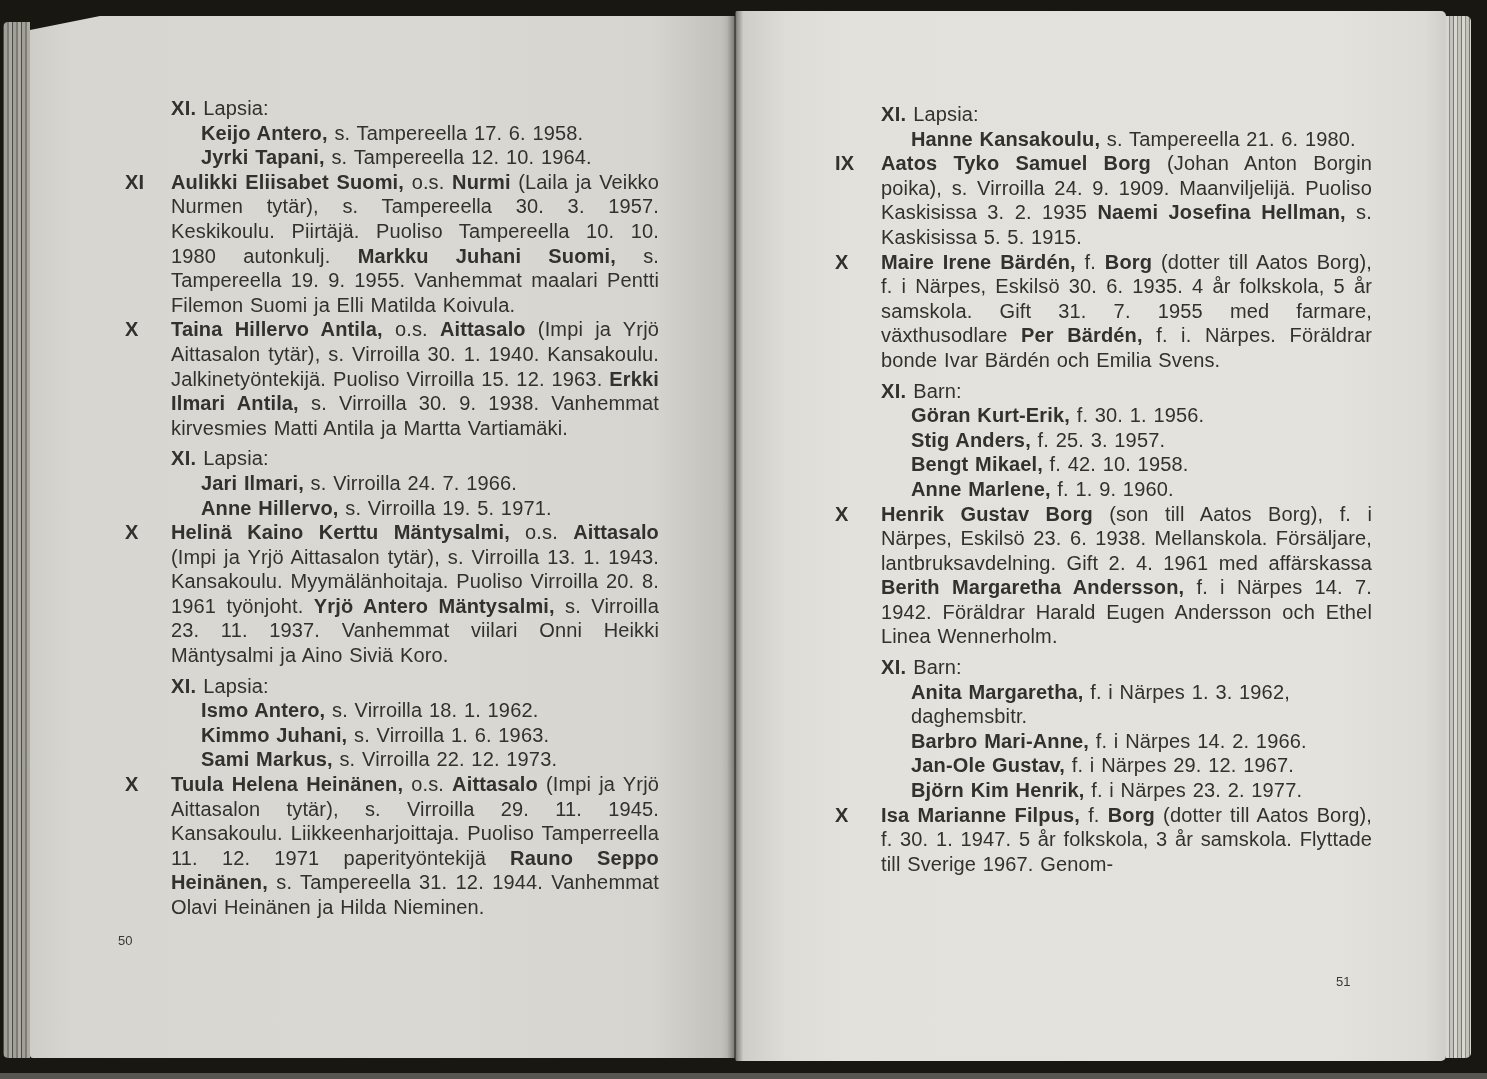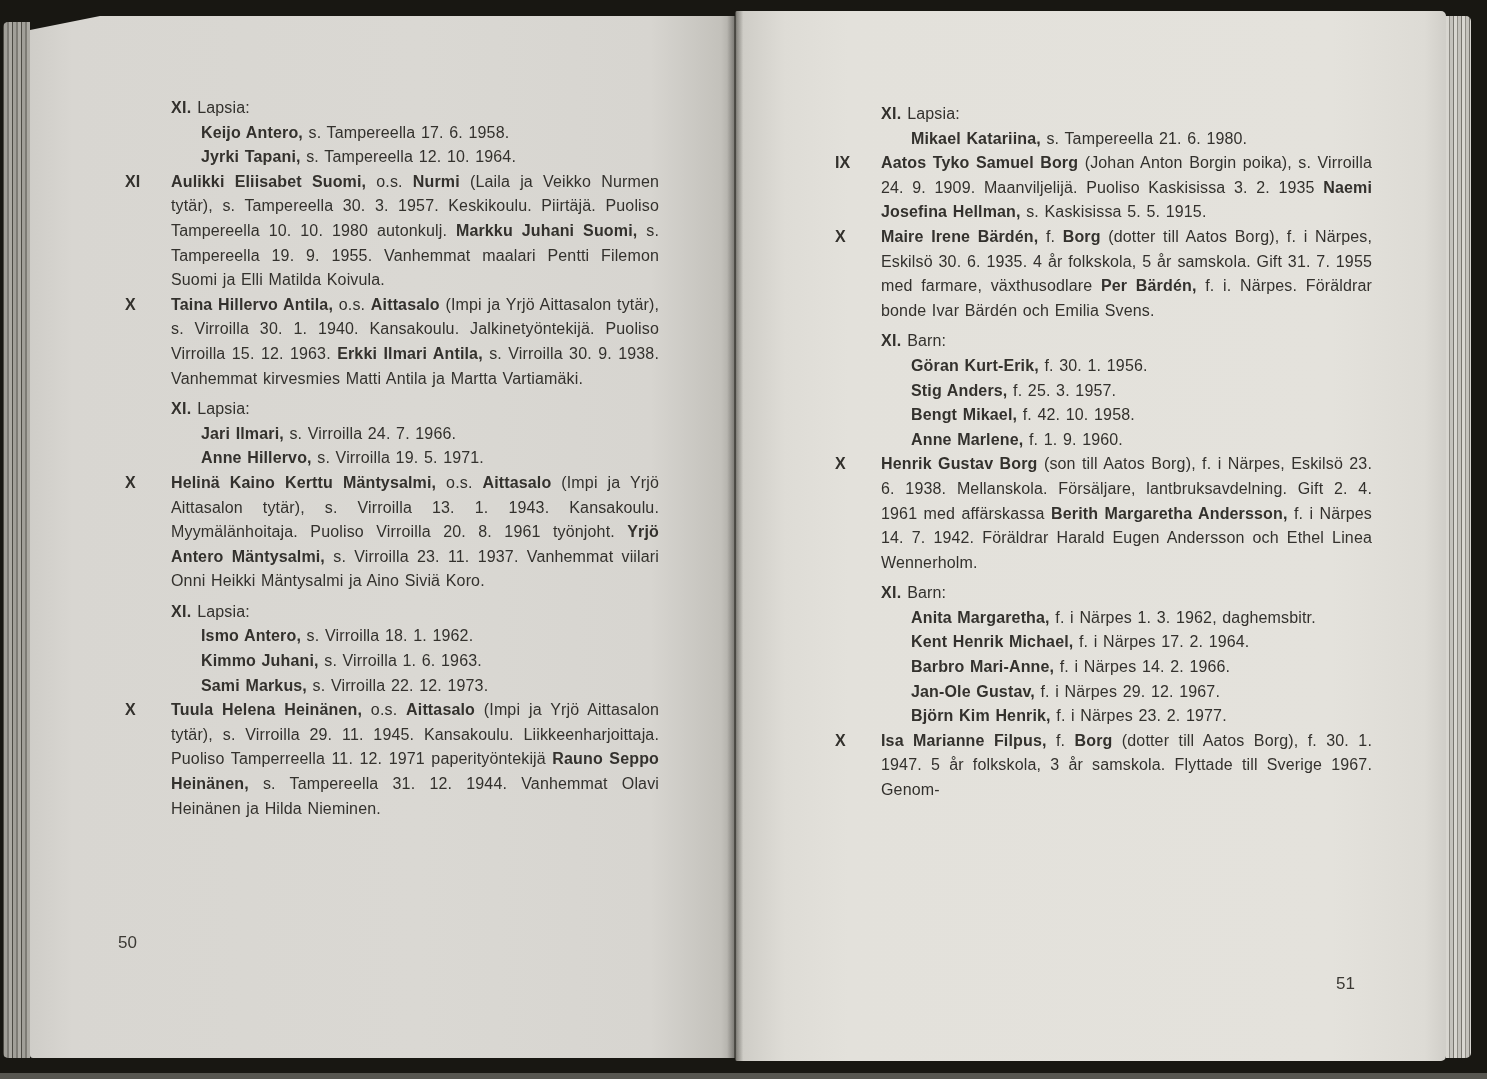--- a/index.html
+++ b/index.html
@@ -47,36 +47,36 @@
     background:linear-gradient(90deg,rgba(24,23,18,0) 0%,rgba(24,23,18,.28) 42%,rgba(24,23,18,.85) 50%,rgba(24,23,18,.25) 60%,rgba(24,23,18,0) 100%);
     pointer-events:none;
   }
   
   .corner-cut {
     position:absolute; left:30px; top:16px; width:0; height:0;
     border-top:14px solid #181712; border-right:70px solid transparent;
   }
 
   .content {
-    position:absolute; font-size:16px; line-height:24.6px;
+    position:absolute; font-size:20px; line-height:24.6px;
     letter-spacing:.15px; word-spacing:1px;
   }
   .page-left  .content { left:95px;  top:74px; width:534px; }
   .page-right .content { left:100px; top:85px; width:537px; }
 
   .entry { display:flex; }
   .entry:first-child { margin-top:0; }
   .entry.kids { display:block; margin-top:6px; margin-left:46px; }
   .gen { flex:0 0 46px; font-weight:bold; }
   .txt { flex:1; text-align:justify; }
   .kid { padding-left:30px; }
   .b { font-weight:bold; }
   .kids-head .b { letter-spacing:.3px; }
 
-  .page-num { position:absolute; font-size:17px; color:#3b3934; }
+  .page-num { position:absolute; font-size:13px; color:#3b3934; }
   .page-left  .page-num { left:88px;  top:917px; }
   .page-right .page-num { left:601px; top:928px;margin-top:35px; }
 </style>
 </head>
 <body>
 
 <div class="scene">
   <div class="edges-left"></div>
   <div class="edges-right"></div>
   <div class="bottom-edge"></div>
@@ -116,21 +116,21 @@
           <div class="txt"><span class="b">Tuula Helena Heinänen,</span><span> o.s. </span><span class="b">Aittasalo</span><span> (Impi ja Yrjö Aittasalon tytär), s. Virroilla 29. 11. 1945. Kansakoulu. Liikkeenharjoittaja. Puoliso Tamperreella 11. 12. 1971 paperityöntekijä </span><span class="b">Rauno Seppo Heinänen,</span><span> s. Tampereella 31. 12. 1944. Vanhemmat Olavi Heinänen ja Hilda Nieminen.</span></div>
         </div>
       </div>
     <div class="page-num">50</div>
   </div>
 
   <div class="page page-right">
     <div class="content">
         <div class="entry kids">
           <div class="kids-head"><span class="b">XI. </span><span>Lapsia:</span></div>
-          <div class="kid"><span class="b">Mikael Katariina,</span><span> s. Tampereella 21. 6. 1980.</span></div>
+          <div class="kid"><span class="b">Hanne Kansakoulu,</span><span> s. Tampereella 21. 6. 1980.</span></div>
         </div>
         <div class="entry person">
           <div class="gen">IX</div>
           <div class="txt"><span class="b">Aatos Tyko Samuel Borg</span><span> (Johan Anton Borgin poika), s. Virroilla 24. 9. 1909. Maanviljelijä. Puoliso Kaskisissa 3. 2. 1935 </span><span class="b">Naemi Josefina Hellman,</span><span> s. Kaskisissa 5. 5. 1915.</span></div>
         </div>
         <div class="entry person">
           <div class="gen">X</div>
           <div class="txt"><span class="b">Maire Irene Bärdén,</span><span> f. </span><span class="b">Borg</span><span> (dotter till Aatos Borg), f. i Närpes, Eskilsö 30. 6. 1935. 4 år folkskola, 5 år samskola. Gift 31. 7. 1955 med farmare, växthusodlare </span><span class="b">Per Bärdén,</span><span> f. i. Närpes. Föräldrar bonde Ivar Bärdén och Emilia Svens.</span></div>
         </div>
         <div class="entry kids">
@@ -140,21 +140,20 @@
           <div class="kid"><span class="b">Bengt Mikael,</span><span> f. 42. 10. 1958.</span></div>
           <div class="kid"><span class="b">Anne Marlene,</span><span> f. 1. 9. 1960.</span></div>
         </div>
         <div class="entry person">
           <div class="gen">X</div>
           <div class="txt"><span class="b">Henrik Gustav Borg</span><span> (son till Aatos Borg), f. i Närpes, Eskilsö 23. 6. 1938. Mellanskola. Försäljare, lantbruksavdelning. Gift 2. 4. 1961 med affärskassa </span><span class="b">Berith Margaretha Andersson,</span><span> f. i Närpes 14. 7. 1942. Föräldrar Harald Eugen Andersson och Ethel Linea Wennerholm.</span></div>
         </div>
         <div class="entry kids">
           <div class="kids-head"><span class="b">XI. </span><span>Barn:</span></div>
           <div class="kid"><span class="b">Anita Margaretha,</span><span> f. i Närpes 1. 3. 1962, daghemsbitr.</span></div>
-          <div class="kid"><span class="b">Kent Henrik Michael,</span><span> f. i Närpes 17. 2. 1964.</span></div>
           <div class="kid"><span class="b">Barbro Mari-Anne,</span><span> f. i Närpes 14. 2. 1966.</span></div>
           <div class="kid"><span class="b">Jan-Ole Gustav,</span><span> f. i Närpes 29. 12. 1967.</span></div>
           <div class="kid"><span class="b">Björn Kim Henrik,</span><span> f. i Närpes 23. 2. 1977.</span></div>
         </div>
         <div class="entry person">
           <div class="gen">X</div>
           <div class="txt"><span class="b">Isa Marianne Filpus,</span><span> f. </span><span class="b">Borg</span><span> (dotter till Aatos Borg), f. 30. 1. 1947. 5 år folkskola, 3 år samskola. Flyttade till Sverige 1967. Genom-</span></div>
         </div>
       </div>
     <div class="page-num">51</div>

